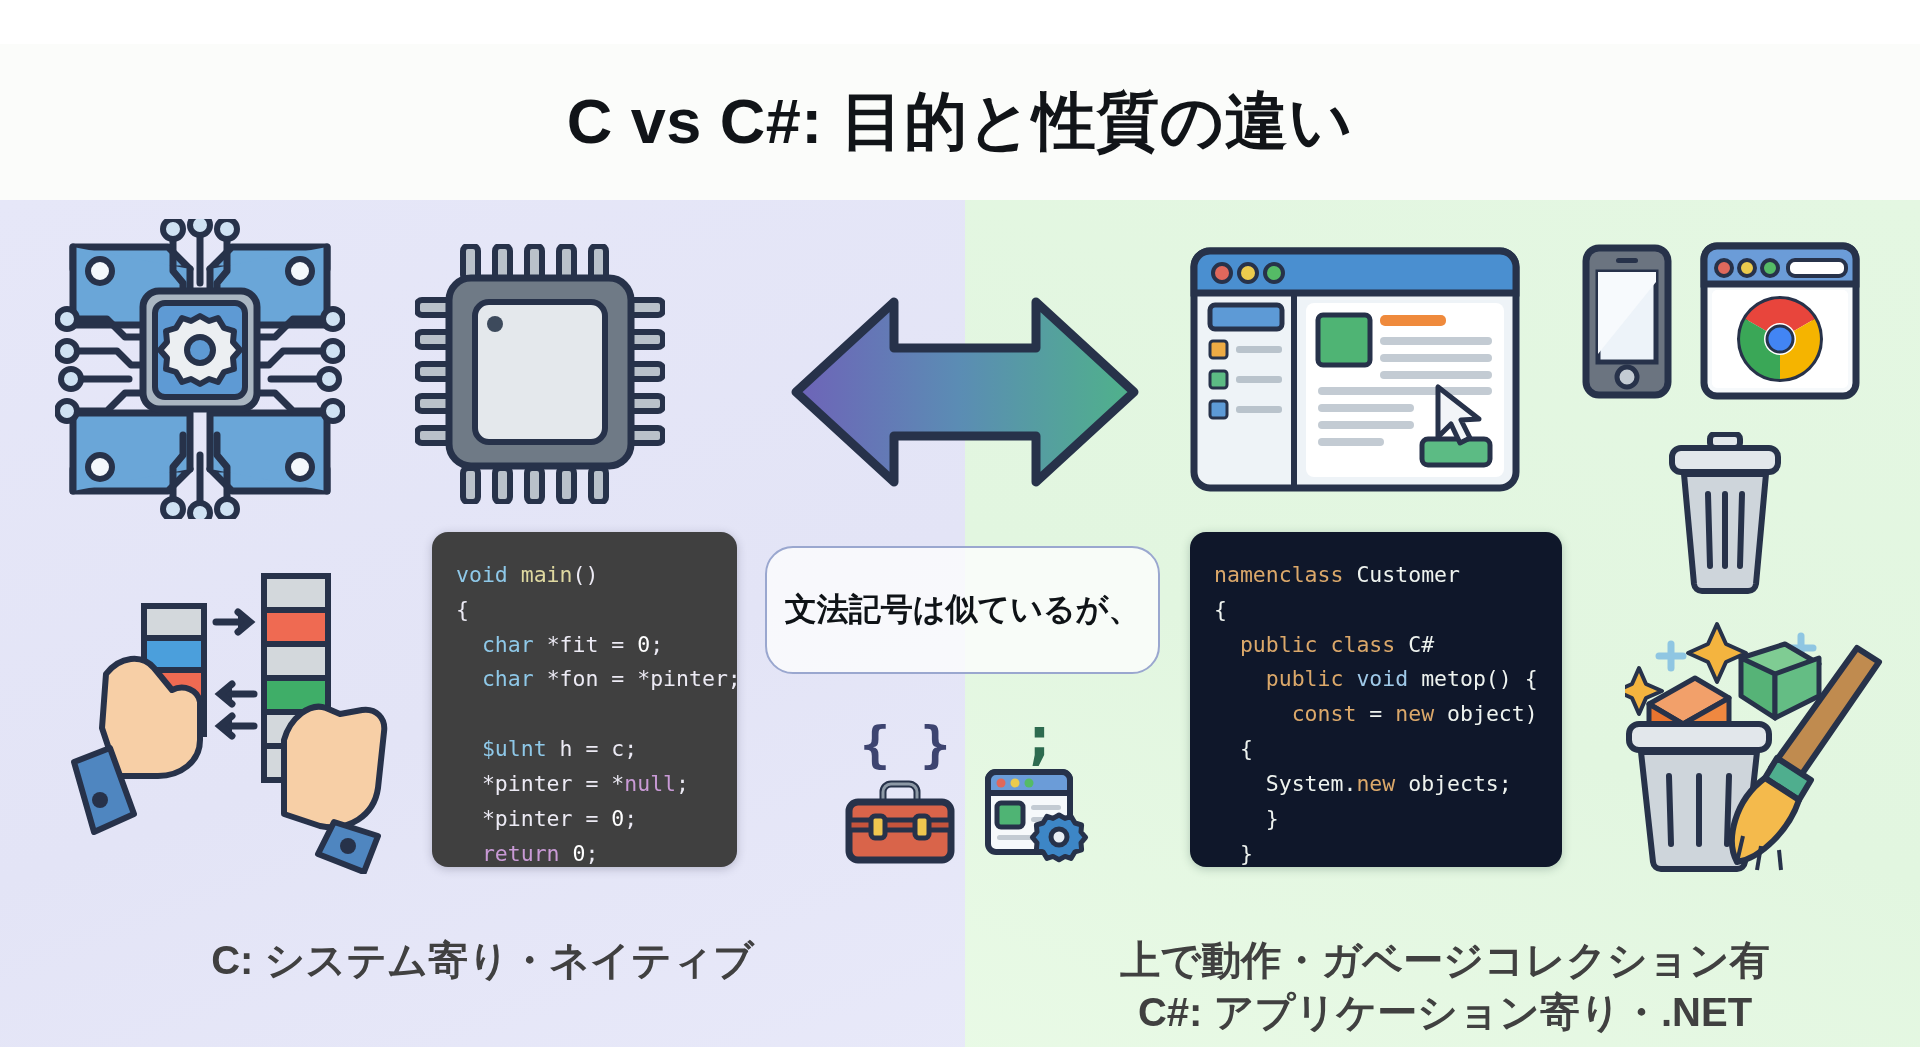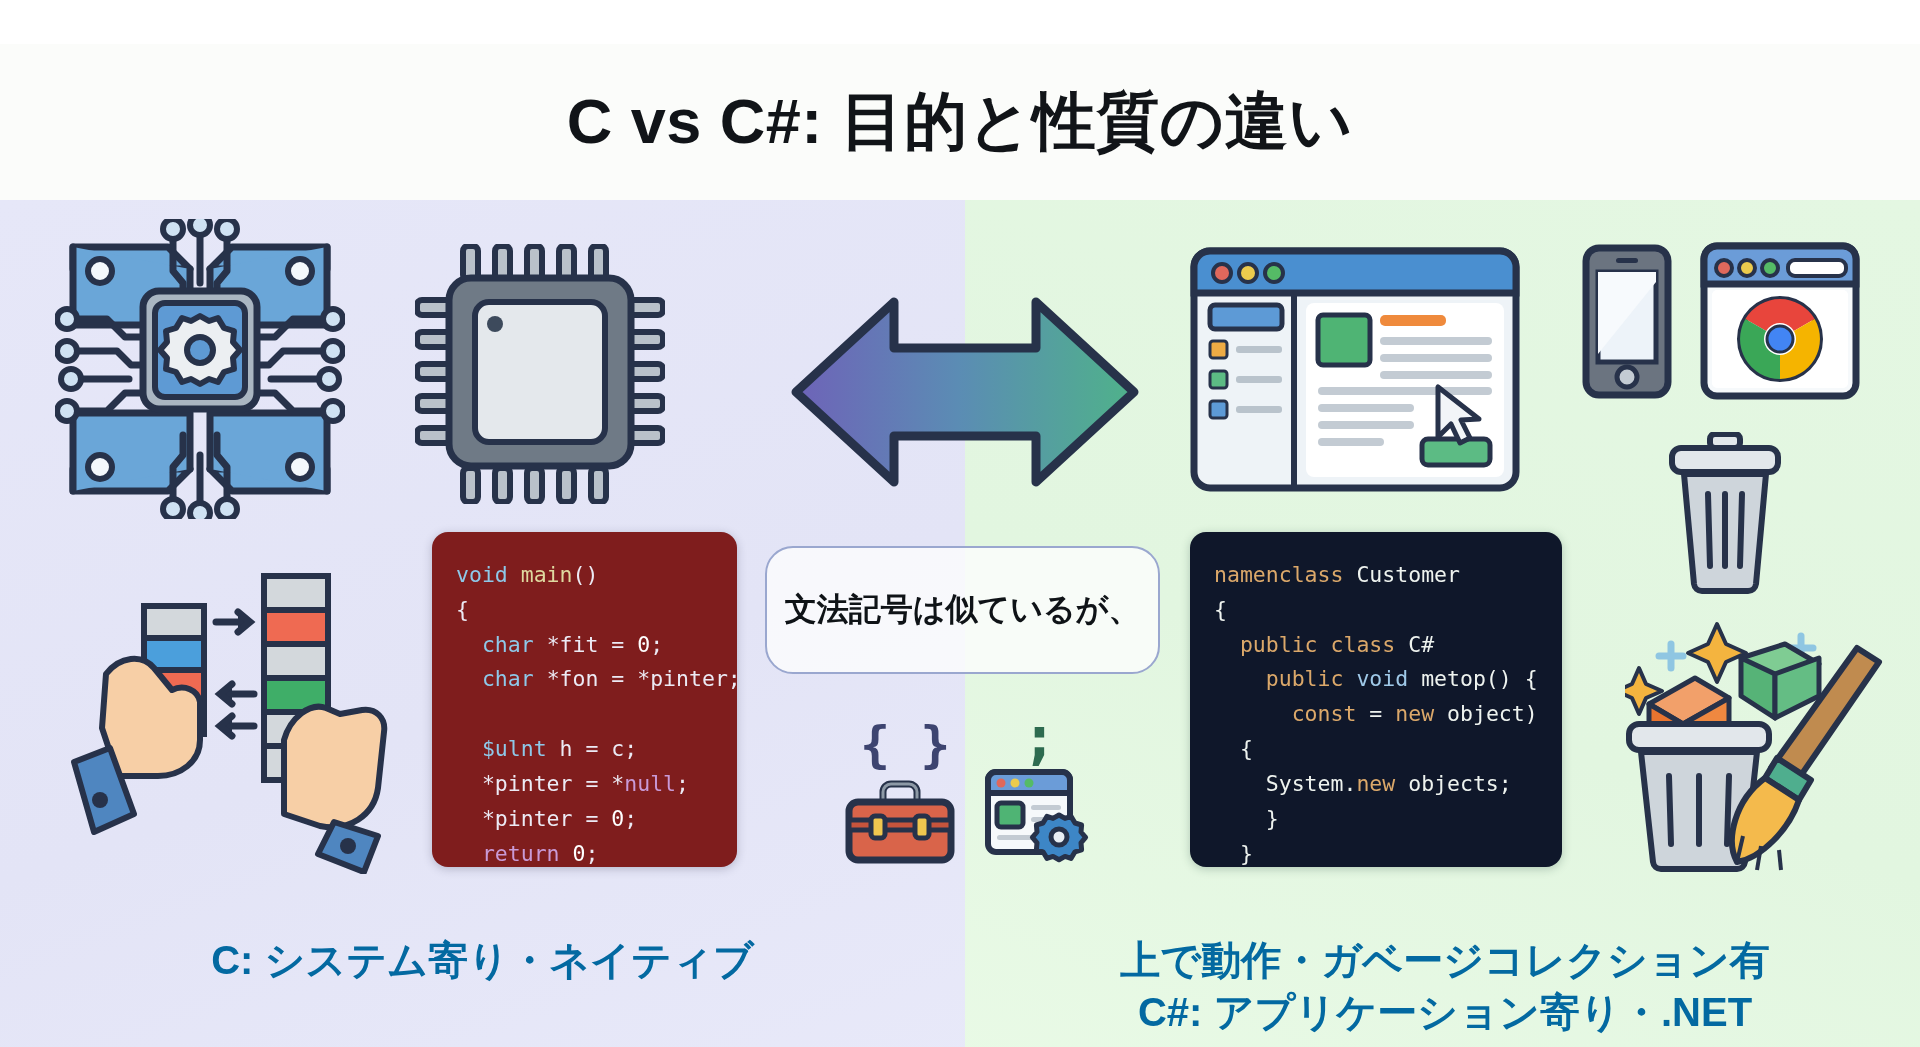--- a/index.html
+++ b/index.html
@@ -29,36 +29,36 @@
   }
   #panel-right {
     position: absolute; left: 965px; top: 156px; width: 955px; height: 891px;
     background: linear-gradient(200deg,#e4f7e2 0%, #e2f6e0 55%, #e9fae6 100%);
   }
 
   
   .abs { position: absolute; }
   .caption {
     position: absolute; text-align: center;
-    font-size: 40px; font-weight: 700; color: #0369a1; line-height: 1.30;
+    font-size: 40px; font-weight: 700; color: #404040; line-height: 1.30;
     font-family: "Liberation Sans", "DejaVu Sans", sans-serif;
   }
   #caption-left  { left: 30px;  top: 890px; width: 905px; }
   #caption-right { left: 980px; top: 890px; width: 930px; }
 
   
   .code-block {
     position: absolute; border-radius: 16px;
     font-family: "DejaVu Sans Mono", "Liberation Mono", monospace;
     font-size: 21.5px; line-height: 1.62; white-space: pre;
     padding: 26px 24px; overflow: hidden;
   }
   #code-c {
     left: 432px; top: 488px; width: 305px; height: 335px;
-    background: #7f1d1d;
+    background: #404040;
     box-shadow: 0 2px 10px rgba(40,38,70,.25);
   }
   #code-csharp {
     left: 1190px; top: 488px; width: 372px; height: 335px;
     background: #0f172a;
     box-shadow: 0 2px 10px rgba(20,60,48,.25);
   }
   .tok-kw      { color: #8ec8e8; }
   .tok-fn      { color: #dfd9a0; }
   .tok-plain   { color: #eceaf4; }

